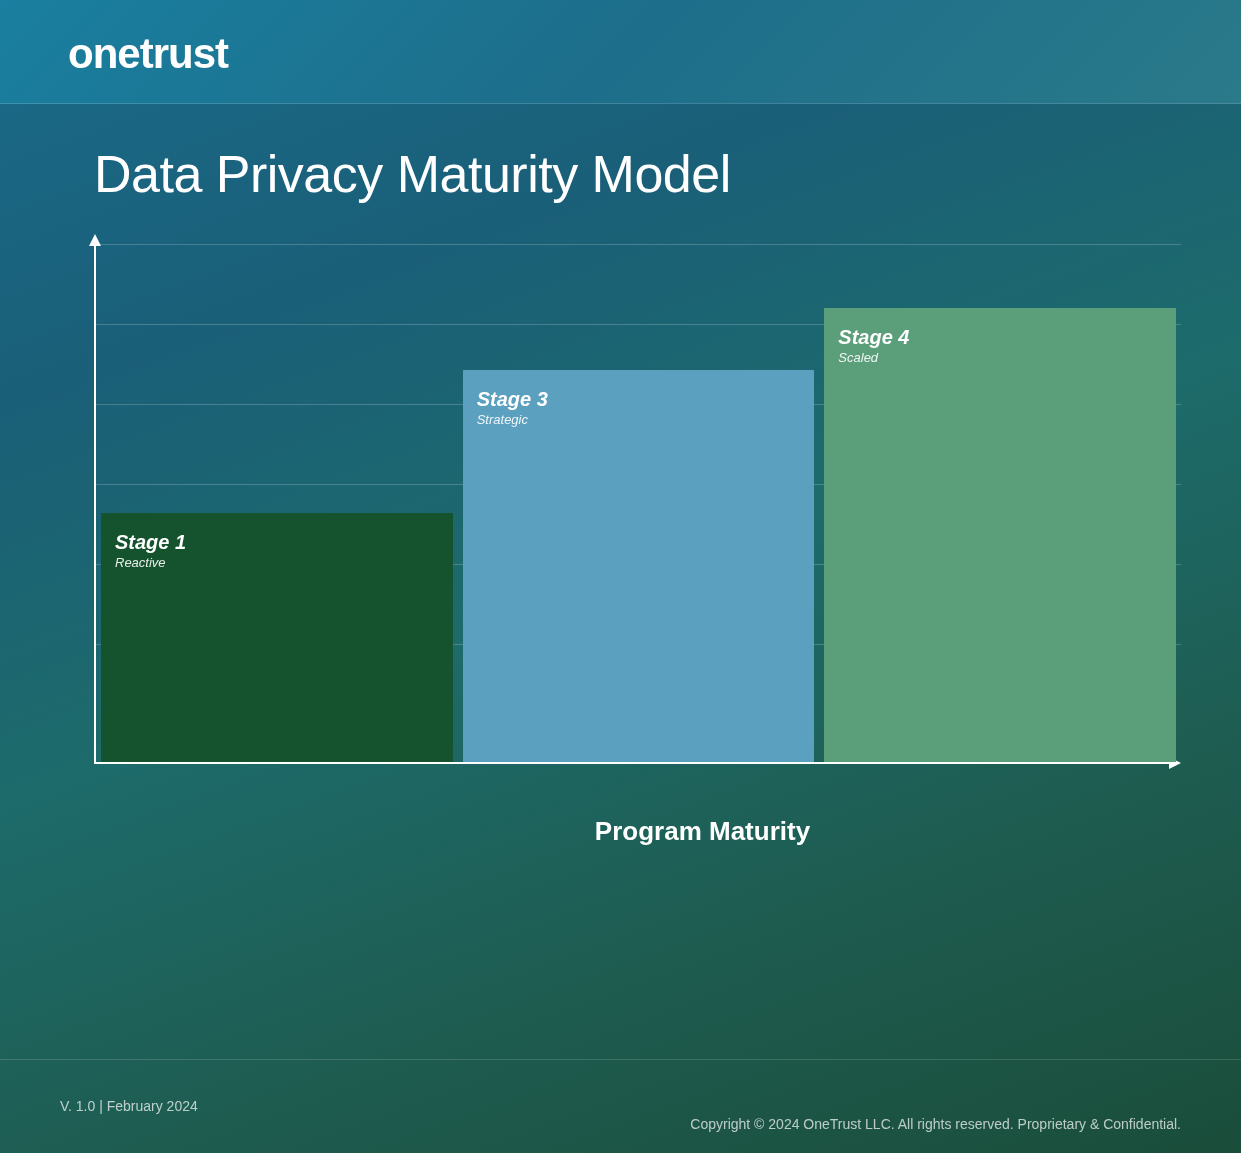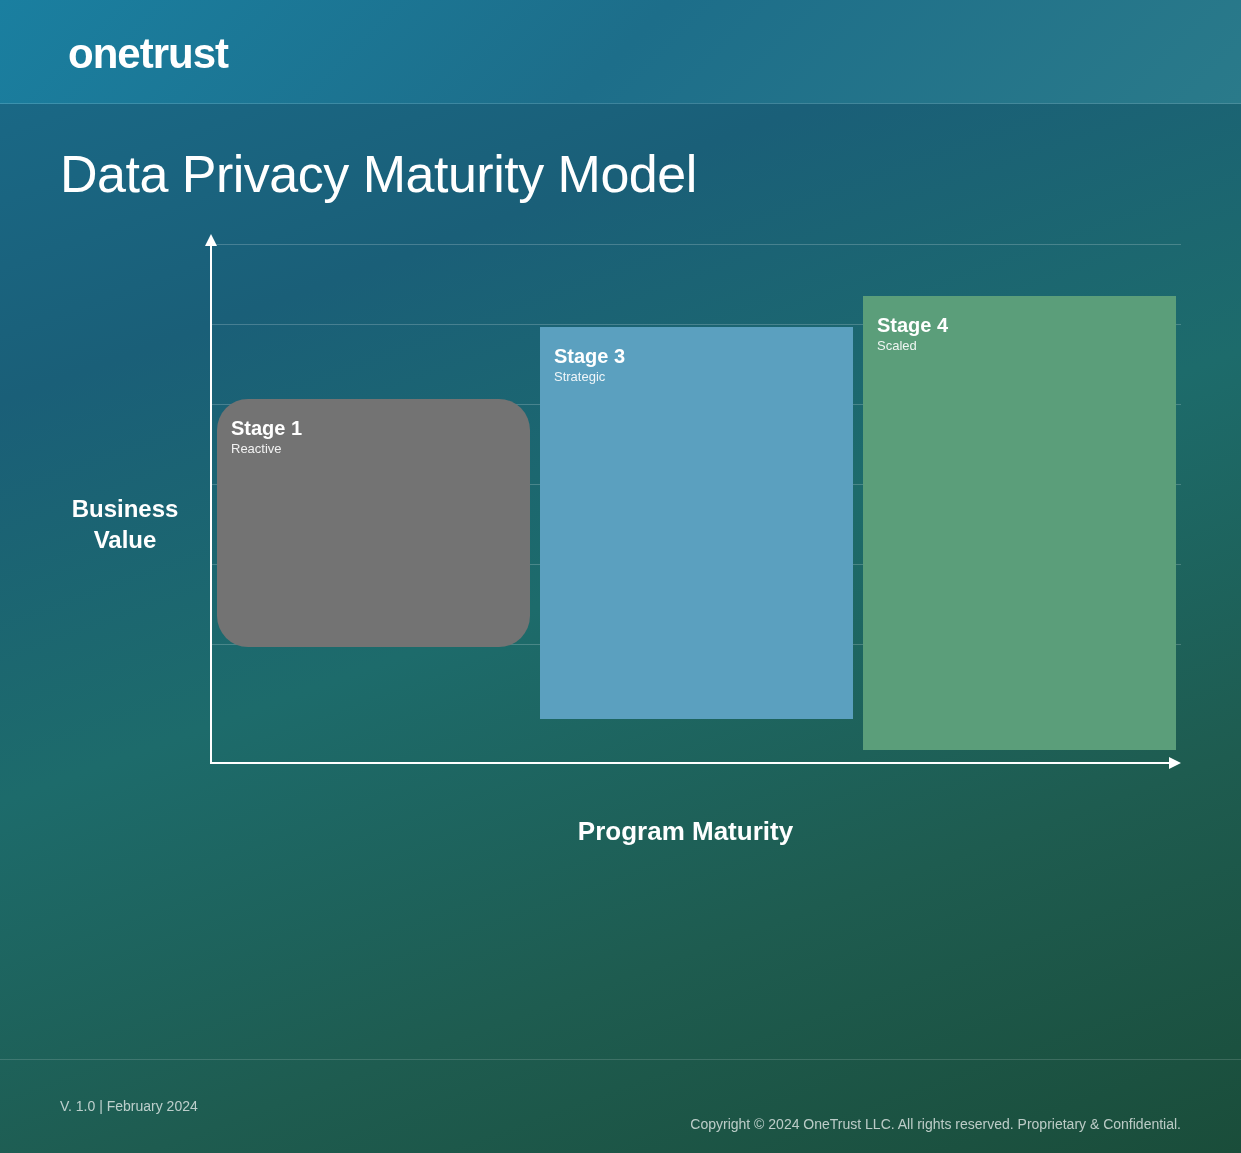--- a/index.html
+++ b/index.html
@@ -24,21 +24,21 @@
 
     .logo {
       color: white;
       font-size: 42px;
       font-weight: 700;
       letter-spacing: -1px;
       margin-left: 8px;
     }
 
     .main-content {
-      padding: 40px 60px 30px 60px;
+      padding: 40px 60px 30px 94px;
     }
 
     .page-title {
       color: white;
       font-size: 52px;
       font-weight: 400;
       margin-bottom: 40px;
       letter-spacing: -0.5px;
     }
 
@@ -135,23 +135,24 @@
       height: 478px;
       display: flex;
       align-items: flex-end;
       gap: 0;
     }
 
     .bar-wrapper {
       flex: 1;
       display: flex;
       flex-direction: column;
-      justify-content: center;
+      justify-content: flex-end;
       height: 100%;
       padding: 0 5px;
+      font-style: italic;
     }
 
     .bar {
       border-radius: 0;
       position: relative;
       display: flex;
       flex-direction: column;
       justify-content: flex-start;
       padding: 16px 14px;
     }
@@ -206,41 +207,40 @@
 <body>
 
 <div class="header-bar">
   <div class="logo">onetrust</div>
 </div>
 
 <div class="main-content">
   <h1 class="page-title">Data Privacy Maturity Model</h1>
 
   <div class="chart-section">
-    <div class="y-axis-label">Business<br>Value</div>
 
     <div class="chart-container">
       <div class="chart-inner">
 
         <div class="y-arrow"></div>
 
         <div class="x-arrow"></div>
 
         <div class="grid-lines">
           <div class="grid-line" style="top: 0%"></div>
           <div class="grid-line" style="top: 16.6%"></div>
           <div class="grid-line" style="top: 33.3%"></div>
           <div class="grid-line" style="top: 50%"></div>
           <div class="grid-line" style="top: 66.6%"></div>
           <div class="grid-line" style="top: 83.3%"></div>
         </div>
 
         <div class="bars-container" id="bars-container">
         <div class="bar-wrapper">
-              <div class="bar" style="height: 52%; background-color: #737373; border-radius: 31px;">
+              <div class="bar" style="height: 52%; background-color: #14532d;">
                 <div class="bar-stage">Stage 1</div>
                 <div class="bar-name">Reactive</div>
               </div>
             </div>
             <div class="bar-wrapper">
               <div class="bar" style="height: 82%; background-color: rgb(91, 160, 191);">
                 <div class="bar-stage">Stage 3</div>
                 <div class="bar-name">Strategic</div>
               </div>
             </div>

